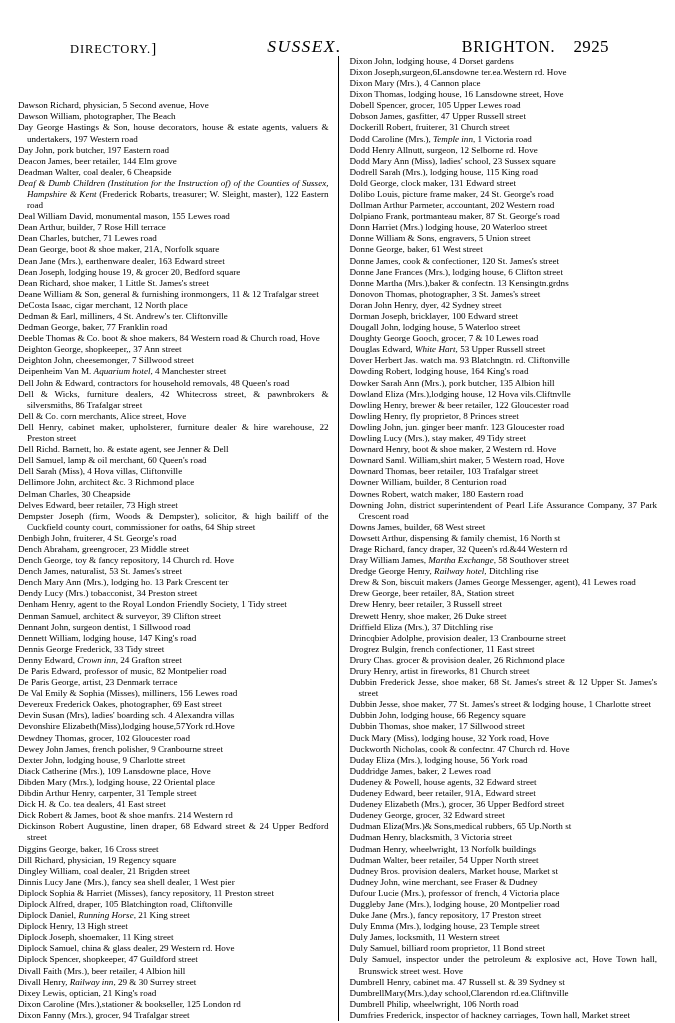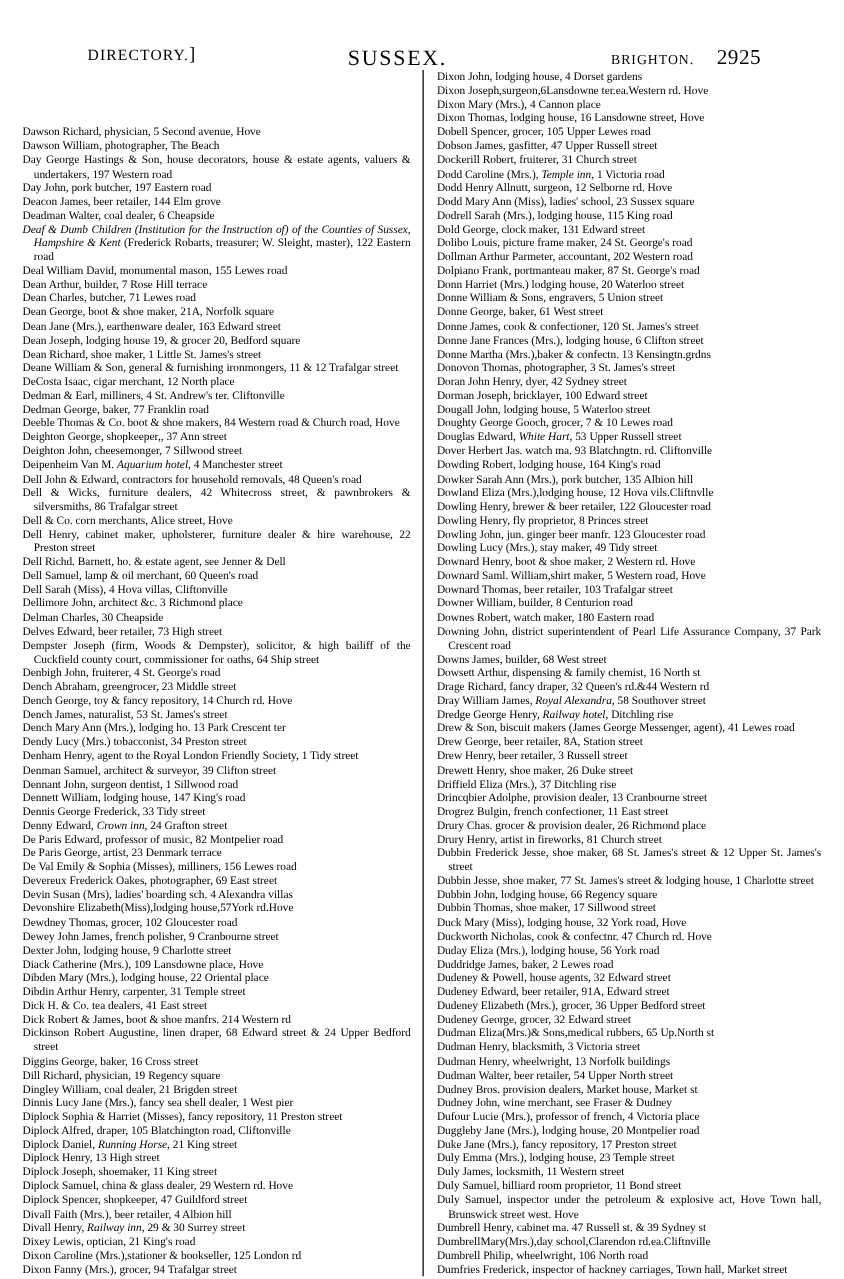--- a/index.html
+++ b/index.html
@@ -19,21 +19,21 @@
     position: relative;
     width: 675px;
     height: 1023px;
     box-sizing: border-box;
     padding: 36px 18px 8px 18px;
   }
 
   
   .running-head {
     display: flex;
-    align-items: flex-start;
+    align-items: flex-end;
     justify-content: space-between;
     padding: 0 48px 0 52px;
     margin-bottom: 9px;
   }
   .head-left {
     font-variant: small-caps;
     font-size: 12.5px;
     letter-spacing: 0.9px;
     white-space: nowrap;
     position: relative;
@@ -43,30 +43,31 @@
     font-size: 15px;
     font-variant: normal;
     letter-spacing: 0;
   }
   .head-center {
     font-size: 17.5px;
     letter-spacing: 1.4px;
     font-variant: small-caps;
     text-transform: uppercase;
     margin-left: -14px;
+    font-style: italic;
   }
   .head-right {
     display: flex;
     align-items: baseline;
     gap: 18px;
     white-space: nowrap;
   }
   .head-place {
     font-variant: small-caps;
-    font-size: 11px;
+    font-size: 16px;
     letter-spacing: 0.8px;
   }
   .head-folio {
     font-size: 17px;
     letter-spacing: 0.4px;
   }
 
   
   .columns {
     display: flex;
@@ -233,21 +234,21 @@
           <p class="entry">Dowling Lucy (Mrs.), stay maker, 49 Tidy street</p>
           <p class="entry">Downard Henry, boot &amp; shoe maker, 2 Western rd. Hove</p>
           <p class="entry">Downard Saml. William,shirt maker, 5 Western road, Hove</p>
           <p class="entry">Downard Thomas, beer retailer, 103 Trafalgar street</p>
           <p class="entry">Downer William, builder, 8 Centurion road</p>
           <p class="entry">Downes Robert, watch maker, 180 Eastern road</p>
           <p class="entry just">Downing John, district superintendent of Pearl Life Assurance Company, 37 Park Crescent road</p>
           <p class="entry">Downs James, builder, 68 West street</p>
           <p class="entry">Dowsett Arthur, dispensing &amp; family chemist, 16 North st</p>
           <p class="entry">Drage Richard, fancy draper, 32 Queen's rd.&amp;44 Western rd</p>
-          <p class="entry">Dray William James, <i>Royal Alexandra</i>, 58 Southover street</p>
+          <p class="entry">Dray William James, <i>Martha Exchange</i>, 58 Southover street</p>
           <p class="entry">Dredge George Henry, <i>Railway hotel</i>, Ditchling rise</p>
           <p class="entry just">Drew &amp; Son, biscuit makers (James George Messenger, agent), 41 Lewes road</p>
           <p class="entry">Drew George, beer retailer, 8A, Station street</p>
           <p class="entry">Drew Henry, beer retailer, 3 Russell street</p>
           <p class="entry">Drewett Henry, shoe maker, 26 Duke street</p>
           <p class="entry">Driffield Eliza (Mrs.), 37 Ditchling rise</p>
           <p class="entry">Drincqbier Adolphe, provision dealer, 13 Cranbourne street</p>
           <p class="entry">Drogrez Bulgin, french confectioner, 11 East street</p>
           <p class="entry">Drury Chas. grocer &amp; provision dealer, 26 Richmond place</p>
           <p class="entry">Drury Henry, artist in fireworks, 81 Church street</p>

